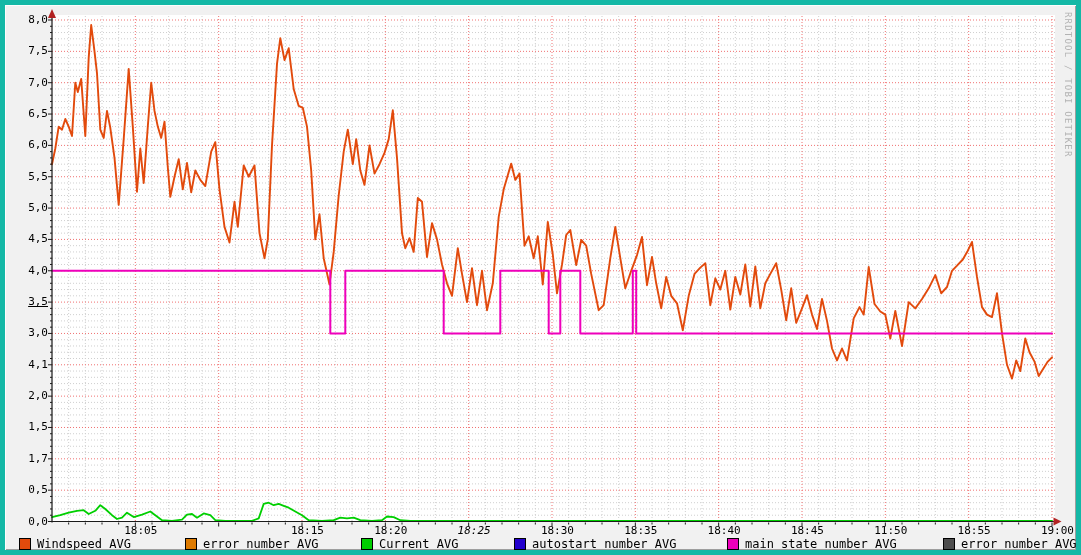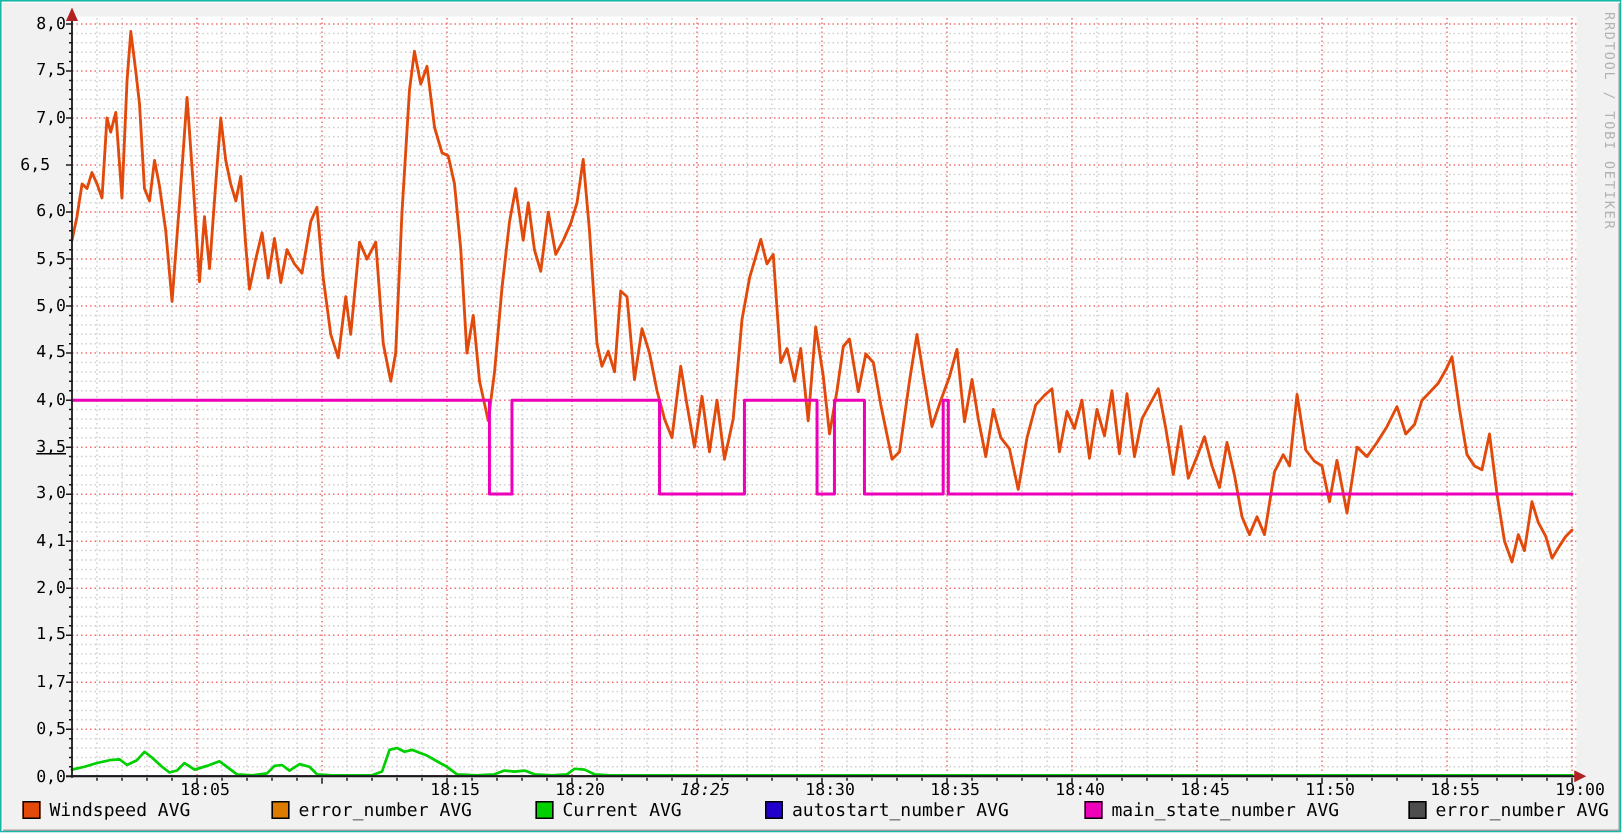--- a/index.html
+++ b/index.html
@@ -1,21 +1,21 @@
 <!DOCTYPE html>
 <html><head>
 <meta charset="utf-8">
 <style>
   html,body{margin:0;padding:0;background:#ffffff;}
   #graph{
     position:relative;
     width:1081px;height:555px;
     background:#f1f1f1;
     box-sizing:border-box;
-    border:1px solid #14b8a6;
+    border:5px solid #14b8a6;
     box-shadow:inset 1px 1px 0 #fdfdfd, inset -1px -1px 0 #9e9e9e;
     font-family:"DejaVu Sans Mono","Liberation Mono",monospace;
     overflow:hidden;
   }
   #plot-svg{position:absolute;left:0;top:0;}
   .ylab{
     position:absolute;
     width:41px;text-align:right;
     font-size:11px;line-height:12px;color:#000;
     white-space:pre;
@@ -339,21 +339,21 @@
       <line x1="45" y1="27.537500000000023" x2="47" y2="27.537500000000023" stroke="#1a1a1a" stroke-width="1"></line>
       <line x1="45" y1="21.268749999999955" x2="47" y2="21.268749999999955" stroke="#1a1a1a" stroke-width="1"></line>
       <line x1="43" y1="15" x2="47" y2="15" stroke="#1a1a1a" stroke-width="1"></line>
       <polygon points="47,4 43,13 51,13" fill="#b22222"></polygon>
       <polygon points="1056.5,516.5 1048.5,512.5 1048.5,520.5" fill="#b22222"></polygon>
     </svg>
   <div id="ylabels">
       <div class="ylab" style="left: 2px; top: 9px;">8,0</div>
       <div class="ylab" style="left: 2px; top: 40.3438px;">7,5</div>
       <div class="ylab" style="left: 2px; top: 71.6875px;">7,0</div>
-      <div class="ylab" style="left: 2px; top: 103.031px; text-align: center;">6,5</div>
+      <div class="ylab" style="left: 2px; top: 103.031px;">6,5</div>
       <div class="ylab" style="left: 2px; top: 134.375px;">6,0</div>
       <div class="ylab" style="left: 2px; top: 165.719px;">5,5</div>
       <div class="ylab" style="left: 2px; top: 197.062px;">5,0</div>
       <div class="ylab" style="left: 2px; top: 228.406px;">4,5</div>
       <div class="ylab" style="left: 2px; top: 259.75px;">4,0</div>
       <div class="ylab" style="left: 2px; top: 291.094px; text-decoration: underline;">3,5</div>
       <div class="ylab" style="left: 2px; top: 322.438px;">3,0</div>
       <div class="ylab" style="left: 2px; top: 353.781px;">4,1</div>
       <div class="ylab" style="left: 2px; top: 385.125px;">2,0</div>
       <div class="ylab" style="left: 2px; top: 416.469px;">1,5</div>

